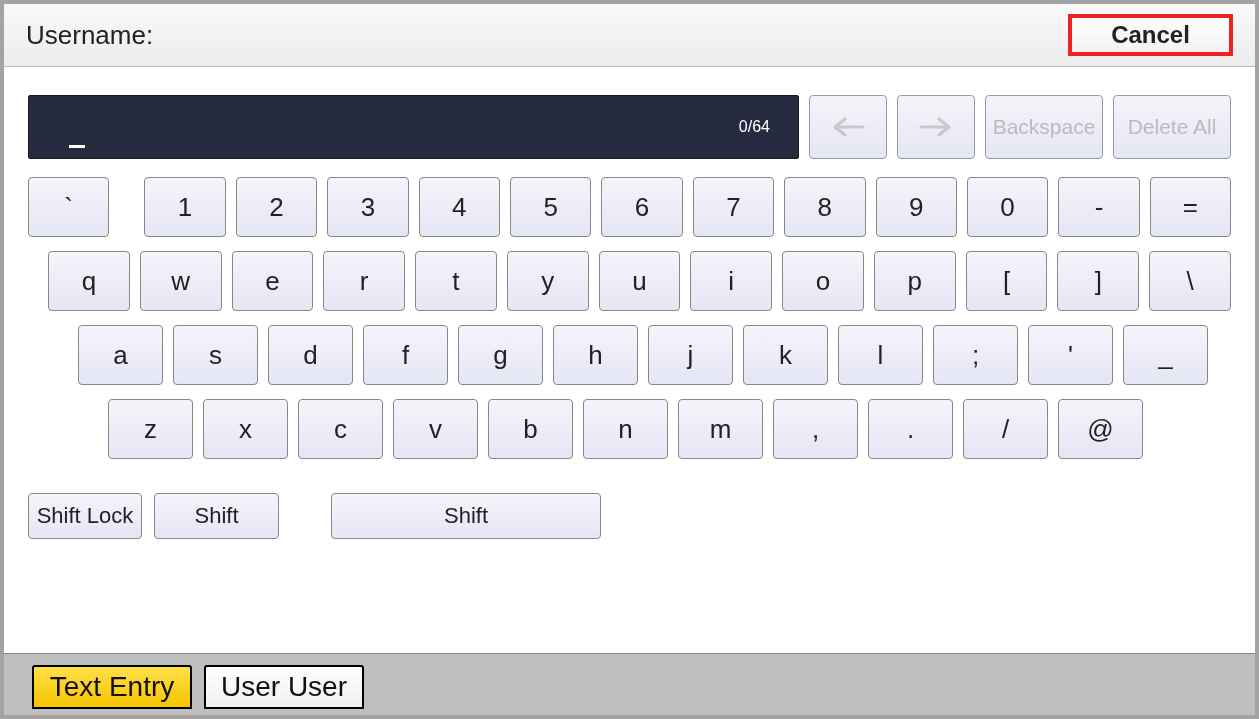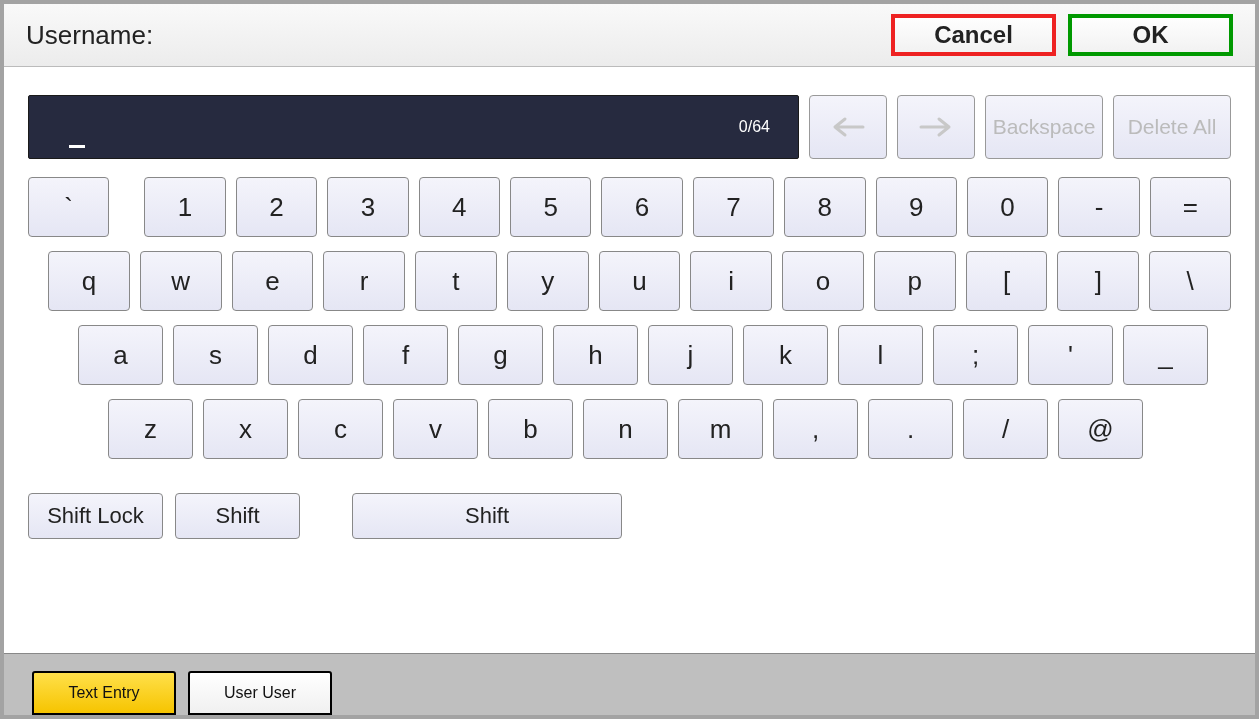--- a/index.html
+++ b/index.html
@@ -75,47 +75,46 @@
   .row4 { padding-left:80px; }
   .key.gap { margin-left:25px; }
   .ctrl-row { margin-top:34px; display:flex; gap:12px; }
   .ctrl-key {
     height:46px;
     background:linear-gradient(to bottom,#f4f4fb,#e5e6f4);
     border:1px solid #888; border-radius:4px;
     display:flex; align-items:center; justify-content:center;
     font-size:22px; color:#222; cursor:pointer; font-stretch:condensed;
   }
-  .ck-shiftlock{ width:135px;}
+  .ck-shiftlock{ width:114px;}
   .ck-shift    { width:125px;}
   .ck-space    { width:270px; margin-left:40px;}
   .tabbar {
     height:62px; background:#bfbfbf; border-top:1px solid #888;
     display:flex; align-items:flex-end; padding-left:28px; gap:12px;
   }
   .tab {
-    height:44px; width:144px; border:2px solid #000;
-    display:flex; align-items:center; justify-content:center;
-    font-size:16px; color:#111; cursor:pointer;
+    height:44px; width:160px; border:2px solid #000;
+    display:flex; align-items:center; justify-content:center;
+    font-size:28px; color:#111; cursor:pointer;
     position:relative; bottom:0;
-    border-radius:3px 3px 0 0; font-stretch:condensed;
+    margin-bottom:6px; border-radius:3px 3px 0 0; font-stretch:condensed;
   }
   .tab.active { background:linear-gradient(to bottom,#ffe04a,#f6c400); }
   .tab.inactive{ background:linear-gradient(to bottom,#ffffff,#f0f0f0); }
 </style>
 </head>
 <body>
 
 <div class="device">
 
   <div class="titlebar">
     <div class="label">Username:</div>
     <div class="actions">
       <div class="btn-top btn-cancel">Cancel</div>
-      <div class="btn-top btn-ok">OK</div>
     </div>
   </div>
 
   <div class="body">
 
     <div class="entry-row">
       <div class="entry-box">
         <div class="cursor"></div>
         <div class="counter">0/64</div>
       </div>

